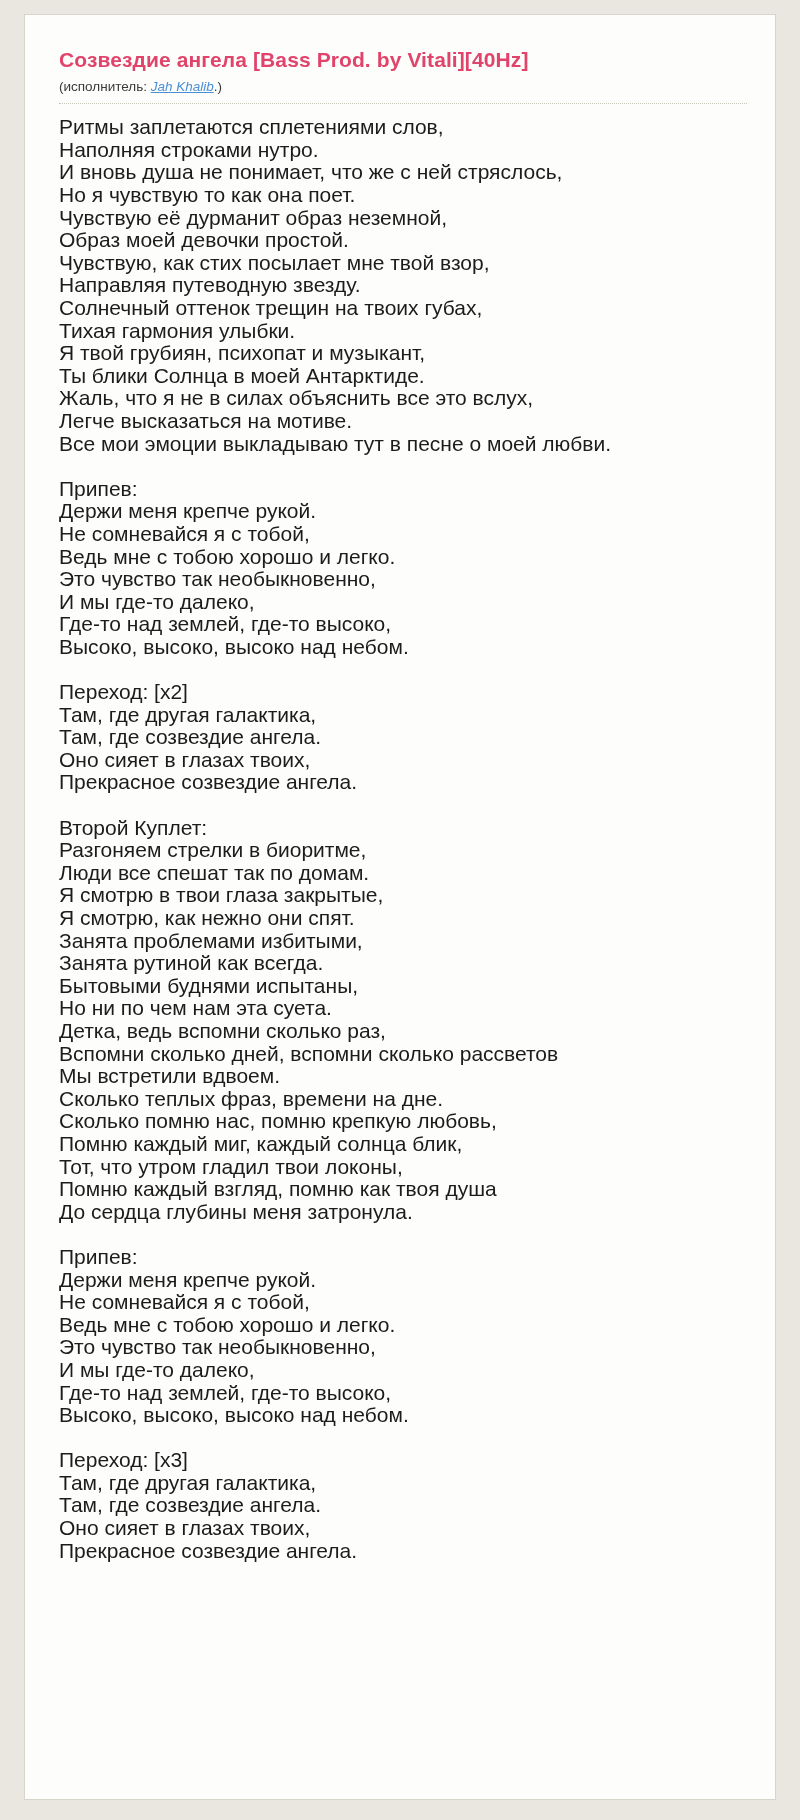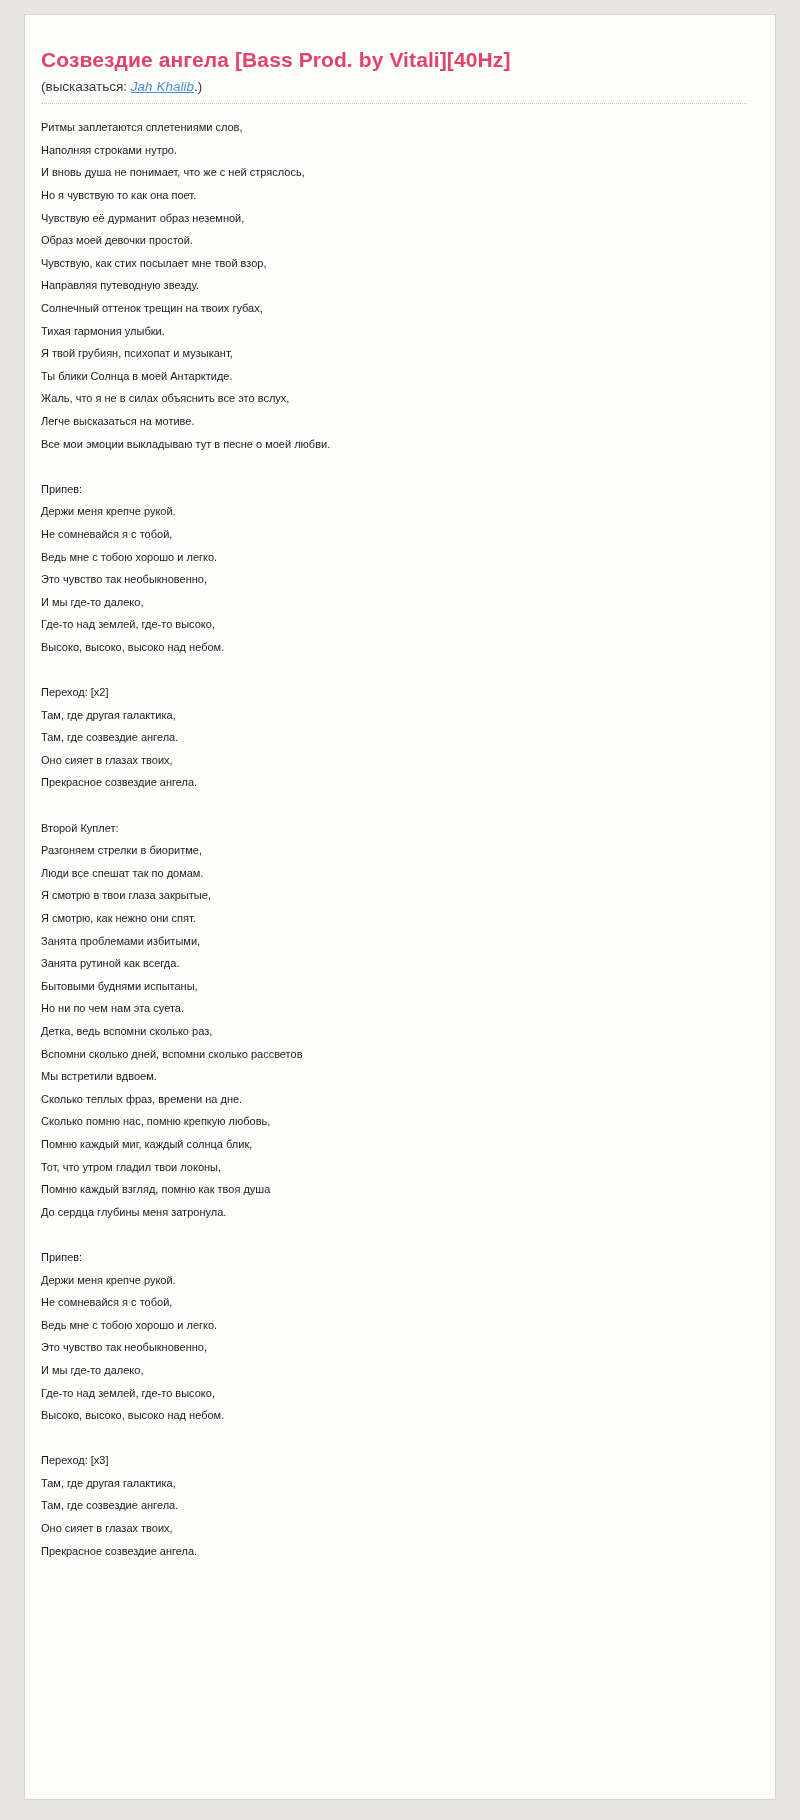--- a/index.html
+++ b/index.html
@@ -17,21 +17,21 @@
     min-height: 1820px;
     box-sizing: border-box;
     padding: 14px 24px 20px 24px;
     background: #e9e7e0;
   }
   .sheet {
     background: #fdfdfc;
     border: 1px solid #d8d5cc;
     box-sizing: border-box;
     min-height: 1786px;
-    padding: 24px 28px 30px 16px;
+    padding: 24px 28px 30px 34px;
   }
   .song-title {
     color: #e0446a;
     font-size: 21px;
     font-weight: bold;
     line-height: 1.25;
     margin: 8px 0 6px 0;
     letter-spacing: 0.1px;
   }
   .artist-line {
@@ -41,37 +41,37 @@
     border-bottom: 1px dotted #c9c6bd;
     margin-bottom: 12px;
   }
   .artist-link {
     color: #4a8fd6;
     text-decoration: underline;
     cursor: pointer;
     font-style: italic;
   }
   .lyrics {
-    font-size: 11px;
+    font-size: 21px;
     line-height: 22.6px;
     color: #1c1c1c;
     white-space: pre-wrap;
     font-family: "Liberation Sans", sans-serif;
   }
 </style>
 </head>
 <body>
 
 <div class="page">
   <div class="sheet">
 
     <h1 class="song-title">Созвездие ангела [Bass Prod. by Vitali][40Hz]</h1>
 
     <div class="artist-line">
-      <span>(высказаться: </span><a class="artist-link">Jah Khalib</a><span>.)</span>
+      <span>(исполнитель: </span><a class="artist-link">Jah Khalib</a><span>.)</span>
     </div>
 
     <div class="lyrics">Ритмы заплетаются сплетениями слов,
 Наполняя строками нутро.
 И вновь душа не понимает, что же с ней стряслось,
 Но я чувствую то как она поет.
 Чувствую её дурманит образ неземной,
 Образ моей девочки простой.
 Чувствую, как стих посылает мне твой взор,
 Направляя путеводную звезду.

